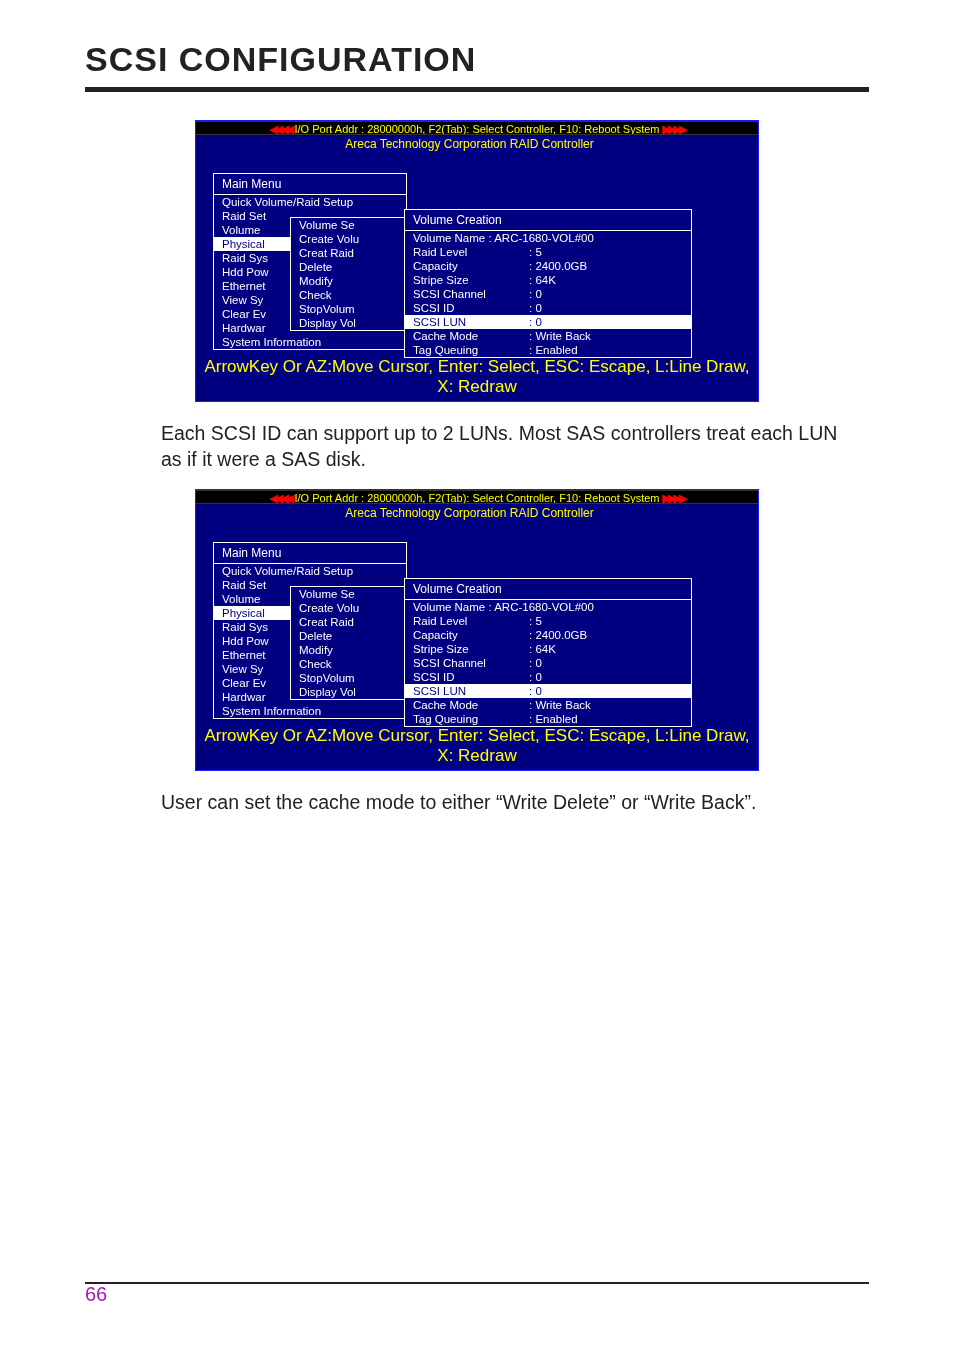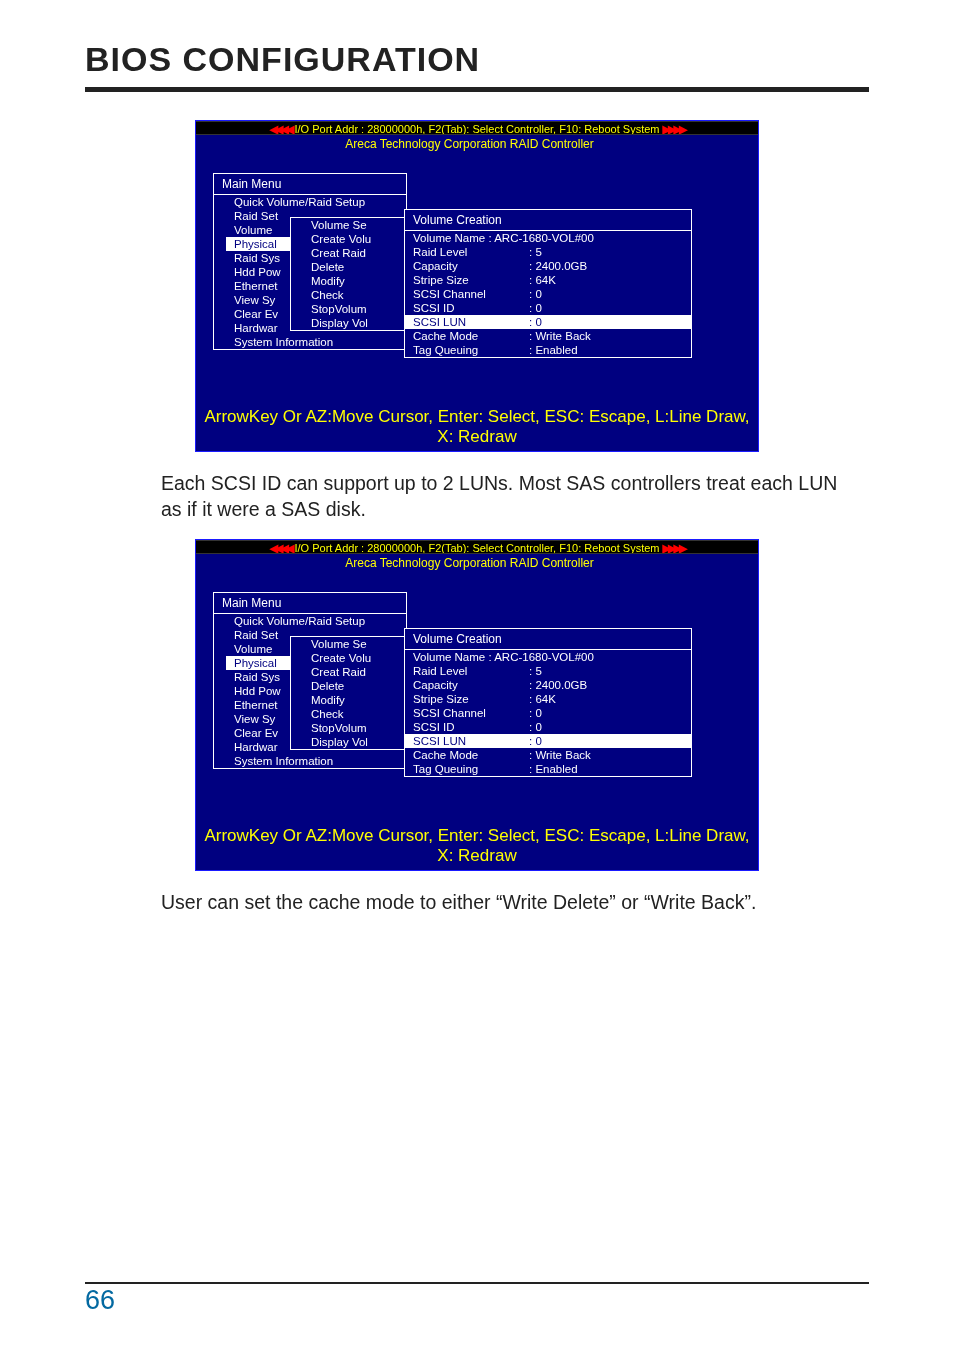--- a/index.html
+++ b/index.html
@@ -18,21 +18,21 @@
       letter-spacing: 1px;
       margin-bottom: 8px;
     }
     .title-rule {
       border: none;
       border-top: 5px solid #222;
       margin-bottom: 28px;
     }
     .bios-screen {
       width: 564px;
-      height: 332px;
+      height: 282px;
       margin: 0 auto 18px auto;
       background: #000080;
       border: 1px solid #1a1aff;
       position: relative;
       font-family: Arial, sans-serif;
       font-size: 12px;
       color: #fff;
     }
     .bios-header-banner {
       position: absolute;
@@ -74,21 +74,20 @@
       color: #fff;
       border-bottom: 1px solid #fff;
       font-size: 12px;
     }
     .box-item {
       padding: 1px 8px;
       color: #fff;
       font-size: 11.5px;
       white-space: nowrap;
       overflow: hidden;
-      margin-left: 12px;
     }
     .box-item.hl, .highlighted-row {
       background: #fff;
       color: #000080;
     }
     .vc-row { display: flex; padding: 1px 8px; font-size: 11.5px; }
     .vc-label { width: 116px; color: #fff; white-space: nowrap; overflow: hidden; }
     .vc-value { color: #fff; white-space: nowrap; overflow: hidden; }
     .highlighted-row .vc-label, .highlighted-row .vc-value { color: #000080; }
     .bios-footer {
@@ -110,37 +109,37 @@
     .body-text {
       font-size: 19.5px;
       color: #222;
       margin-left: 76px;
       margin-right: 18px;
       line-height: 1.35;
       margin-bottom: 16px;
     }
     .page-num {
       position: absolute;
-      bottom: 38px;
+      bottom: 48px;
       left: 85px;
-      font-size: 27px;
-      color: #0369a1;
+      font-size: 20px;
+      color: #a21caf;
     }
     .bottom-rule {
       position: absolute;
       bottom: 70px;
       left: 85px; right: 85px;
       border: none;
       border-top: 2.5px solid #222;
     }
   </style>
 </head>
 <body>
 
-<h1 class="page-title">BIOS CONFIGURATION</h1>
+<h1 class="page-title">SCSI CONFIGURATION</h1>
 <hr class="title-rule">
 
 <div id="content">
     <div class="bios-screen">
       <div class="bios-header-banner"><span class="banner-arrows">◀◀◀◀</span>I/O Port Addr : 28000000h, F2(Tab): Select Controller, F10: Reboot System<span class="banner-arrows">▶▶▶▶</span></div>
       <div class="bios-subheader">Areca Technology Corporation RAID Controller</div>
       <div class="bios-box" style="left: 17px; top: 52px; width: 194px;">
         <div class="box-title">Main Menu</div>
         <div class="box-item">Quick Volume/Raid Setup</div>
         <div class="box-item">Raid Set</div>

